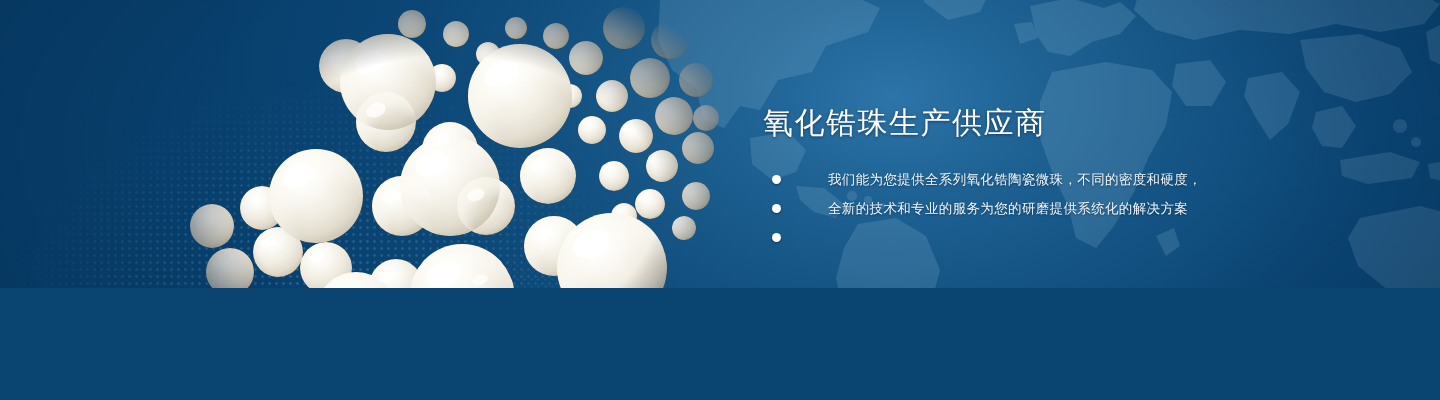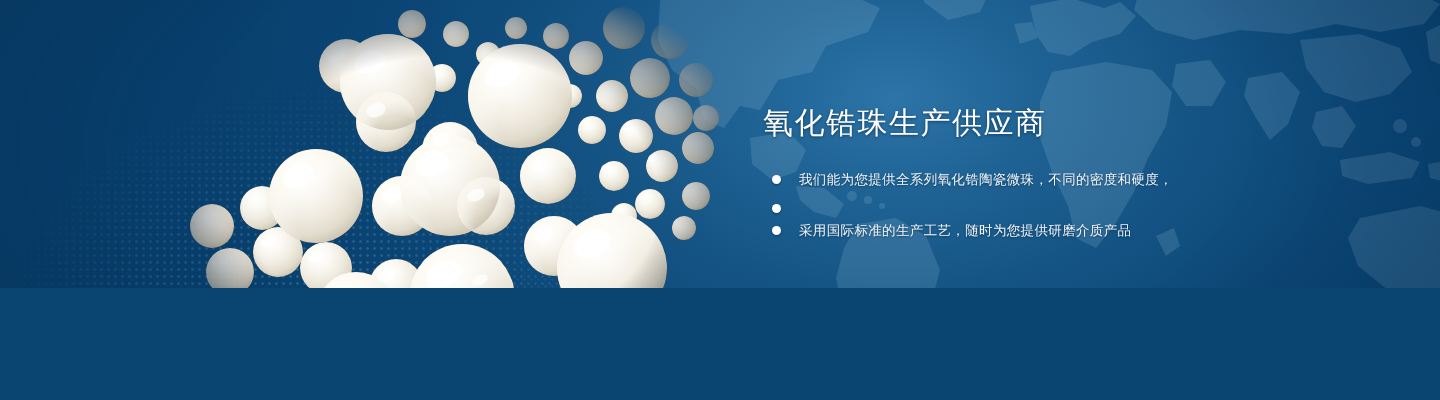--- a/index.html
+++ b/index.html
@@ -109,20 +109,21 @@
     background: #ffffff;
     margin: 7px 18px 0 9px;
     box-shadow: 0 1px 2px rgba(2,24,46,0.5);
   }
   .bullet-text {
     color: #f2f7fb;
     font-size: 13.5px;
     line-height: 23px;
     letter-spacing: 0.35px;
     text-shadow: 0 1px 2px rgba(2,24,46,0.5);
+    margin-left: 29px;
   }
   .bullet-text .ln { display: block; }
 </style>
 </head>
 <body>
 
 <div id="banner">
 
   <div class="bg-base"></div>
 
@@ -433,25 +434,25 @@
 
       <li class="bullet-row">
         <span class="bullet-dot"></span>
         <span class="bullet-text">
           <span class="ln">我们能为您提供全系列氧化锆陶瓷微珠，不同的密度和硬度，</span>
         </span>
       </li>
 
       <li class="bullet-row">
         <span class="bullet-dot"></span>
+        <span class="bullet-text">
+          <span class="ln">全新的技术和专业的服务为您的研磨提供系统化的解决方案</span>
+        </span>
       </li>
 
       <li class="bullet-row">
         <span class="bullet-dot"></span>
-        <span class="bullet-text">
-          <span class="ln">采用国际标准的生产工艺，随时为您提供研磨介质产品</span>
-        </span>
       </li>
 
     </ul>
   </div>
 
 </div>
 
 </body></html>

